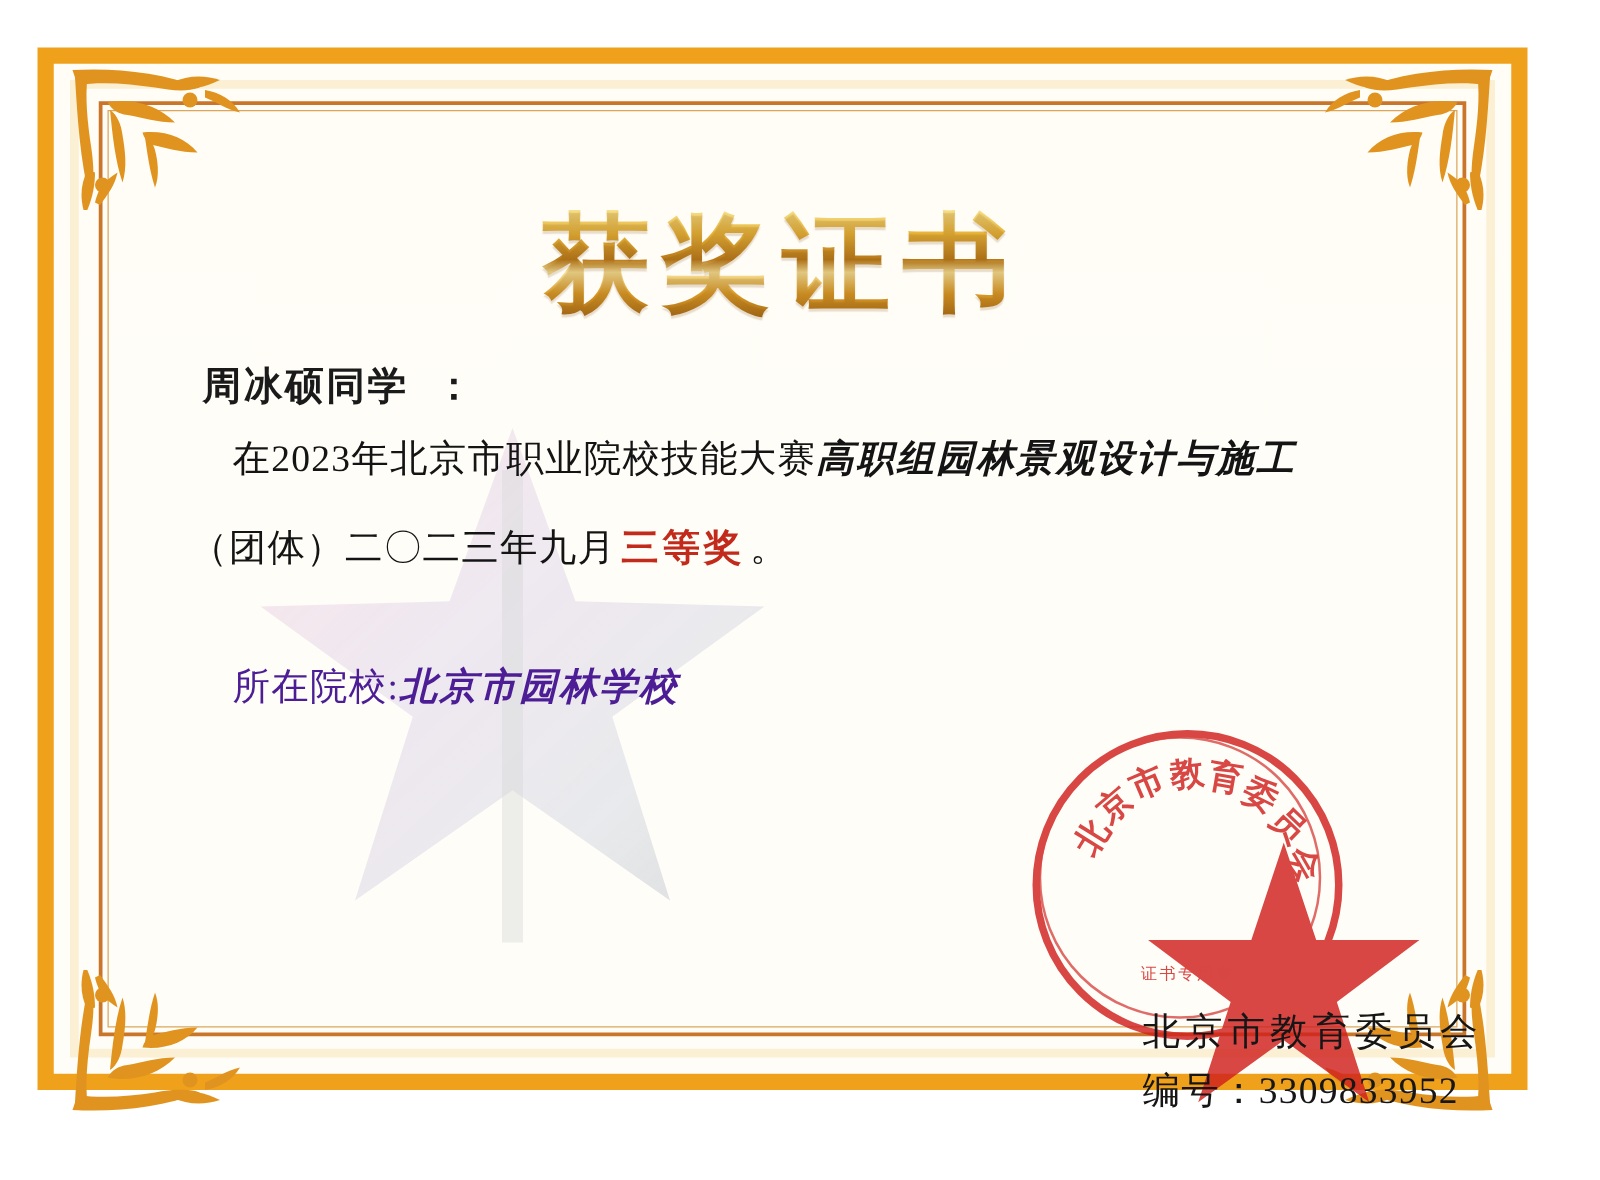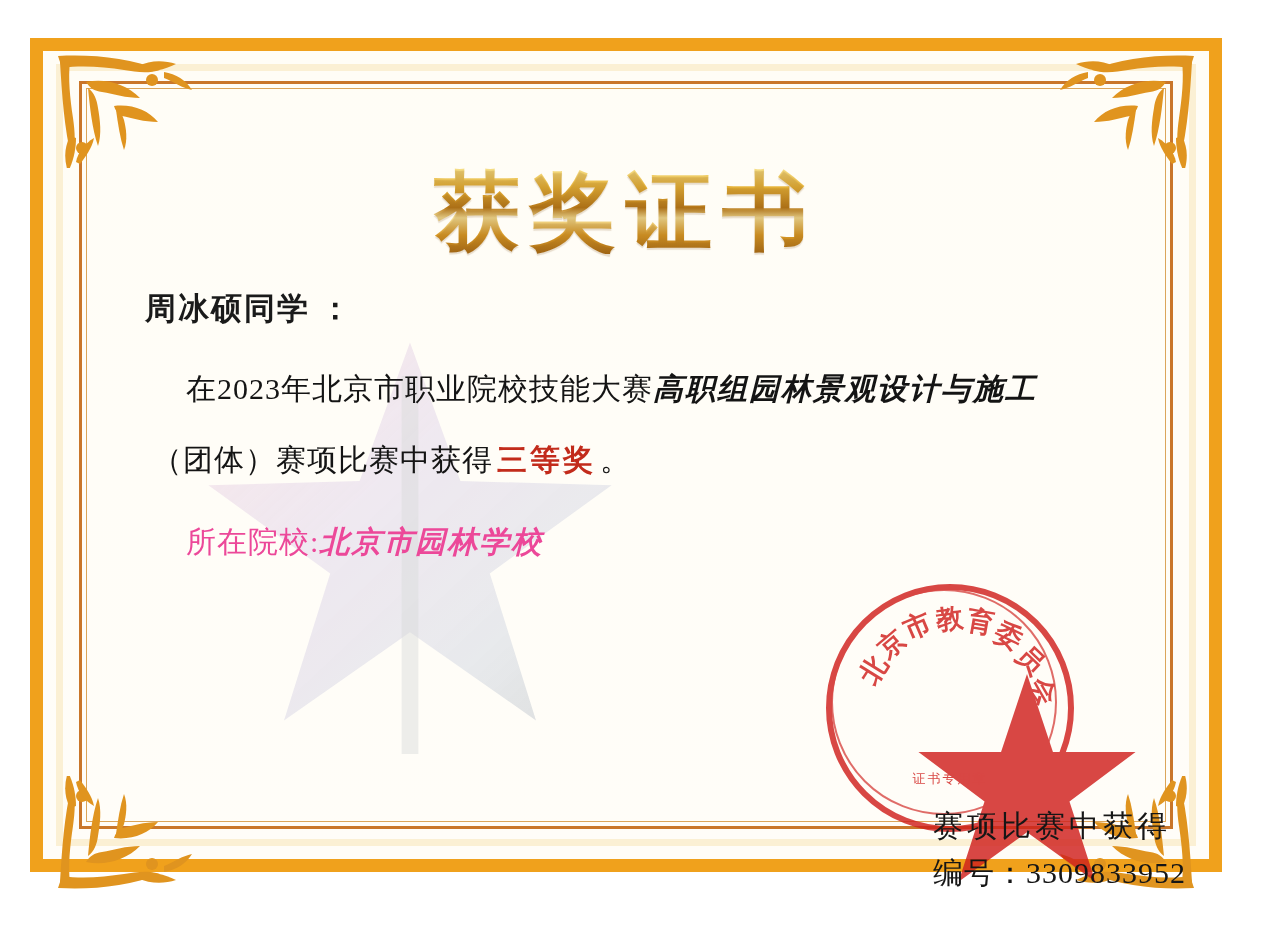--- a/index.html
+++ b/index.html
@@ -109,29 +109,30 @@
         #a86b16 100%);
     -webkit-background-clip: text;
     background-clip: text;
     color: transparent;
     -webkit-text-fill-color: transparent;
     text-shadow: 0 2px 1px rgba(120, 70, 10, 0.18);
   }
 
   .salutation {
     margin-top: 34px;
-    margin-left: 35px;
+    margin-left: 52px;
     font-size: 31px;
     font-weight: bold;
     letter-spacing: 2px;
     color: #1a1a1a;
+    font-family: Liberation Mono, monospace;
   }
 
   .body-line {
-    margin-top: 36px;
+    margin-top: 15px;
     margin-left: 76px;
     font-size: 30px;
     line-height: 1.5;
     color: #141414;
     letter-spacing: 1px;
     white-space: nowrap;
   }
   .body-line.second {
     margin-top: 26px;
     margin-left: 42px;
@@ -143,24 +144,24 @@
     letter-spacing: 2px;
   }
   .award {
     color: #c22b1b;
     font-weight: bold;
     letter-spacing: 3px;
     padding: 0 4px;
   }
 
   .school-line {
-    margin-top: 40px;
+    margin-top: 68px;
     margin-left: 76px;
     font-size: 30px;
-    color: #ec4899;
+    color: #4c1d95;
     letter-spacing: 1px;
   }
 
   
   .issuer {
     position: absolute;
     right: 66px;
     bottom: 48px;
     text-align: left;
     font-size: 30px;
@@ -314,21 +315,21 @@
   <div class="content">
     <div class="title">获奖证书</div>
 
     <div class="salutation">周冰硕同学 ：</div>
 
     <div class="body-line">
       <span>在</span><span>2023</span><span>年北京市职业院校技能大赛</span><span class="hand">高职组园林景观设计与施工</span>
     </div>
 
     <div class="body-line second">
-      <span>（团体）赛项比赛中获得</span><span class="award">三等奖</span><span>。</span>
+      <span>（团体）二〇二三年九月</span><span class="award">三等奖</span><span>。</span>
     </div>
 
     <div class="school-line">
       <span>所在院校:</span><span class="hand">北京市园林学校</span>
     </div>
   </div>
 
   <div class="seal">
     <svg viewBox="0 0 236 236" xmlns="http://www.w3.org/2000/svg">
       <circle cx="118" cy="118" r="112" fill="none" stroke="#d0201d" stroke-width="2" opacity="0.8"></circle>
@@ -343,19 +344,19 @@
     <div class="seal-char" style="left:72px;  top:18px;  transform: rotate(-23deg);">市</div>
     <div class="seal-char" style="left:104px; top:11px;  transform: rotate(-7deg);">教</div>
     <div class="seal-char" style="left:135px; top:14px;  transform: rotate(10deg);">育</div>
     <div class="seal-char" style="left:163px; top:28px;  transform: rotate(26deg);">委</div>
     <div class="seal-char" style="left:185px; top:52px;  transform: rotate(44deg);">员</div>
     <div class="seal-char" style="left:198px; top:83px;  transform: rotate(60deg);">会</div>
     <div class="seal-sub">证书专用章</div>
   </div>
 
   <div class="issuer">
-    <div>赛项比赛中获得</div>
+    <div>北京市教育委员会</div>
     <div class="serial">
       <span>编号：</span><span>3309833952</span>
     </div>
   </div>
 
 </div>
 
 </body></html>

